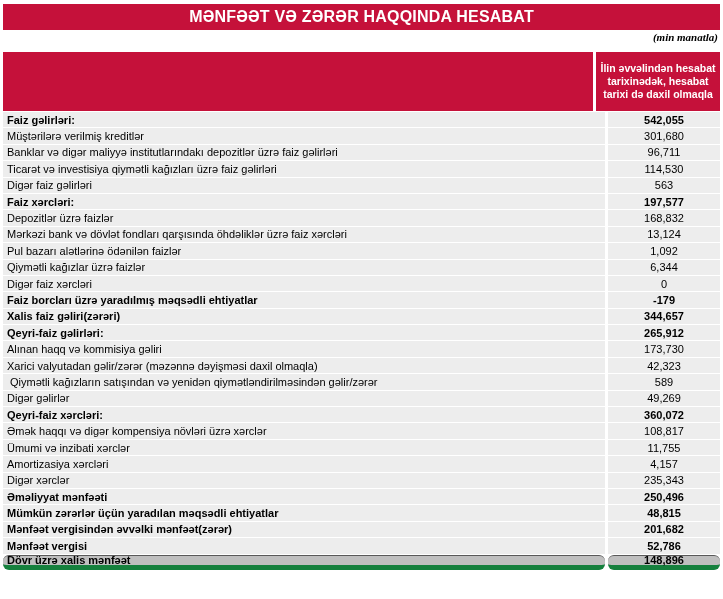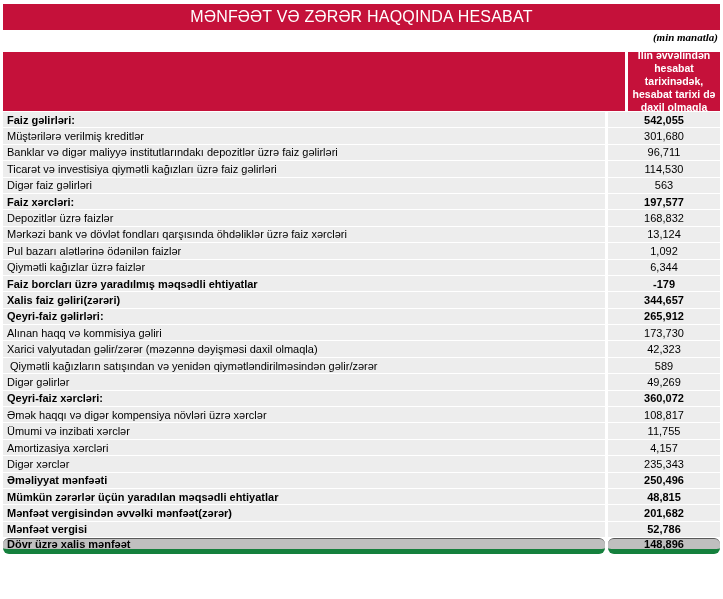--- a/index.html
+++ b/index.html
@@ -11,35 +11,35 @@
   html,body{background:#fff;}
   body{
     width:723px;height:599px;
     font-family:"Liberation Sans", sans-serif;
     color:#000;
     overflow:hidden;
   }
   .page{width:723px;height:599px;padding:4px 3px 3px 3px;}
   .banner{
     height:26px;background:var(--accent);
-    color:#fff;font-weight:normal;font-size:16px;
+    color:#fff;font-weight:bold;font-size:16px;
     display:flex;align-items:center;justify-content:center;
     letter-spacing:.2px;
   }
   .unit-note{
     height:22px;line-height:14px;
     text-align:right;
     font-family:"Liberation Serif", serif;
     font-style:italic;font-weight:bold;
     font-size:11px;padding-right:2px;
   }
   .table-header{display:flex;gap:3px;height:59px;margin-bottom:1px;}
   .table-header .hdr-left{flex:1;background:var(--accent);}
   .table-header .hdr-right{
-    width:92px;background:var(--accent);
+    width:124px;background:var(--accent);
     color:#fff;font-weight:bold;font-size:10.5px;line-height:13px;
     display:flex;align-items:center;justify-content:center;
     text-align:center;padding:11px 1px;
   }
   .rows{display:block;}
   .row{display:flex;gap:3px;height:16.4px;padding-bottom:1px;font-size:11px;}
   .row .cell-label{
     flex:1;background:var(--row-bg);
     display:flex;align-items:center;
     padding-left:4px;white-space:pre;overflow:hidden;
@@ -107,20 +107,24 @@
         <div class="cell-value">13,124</div>
       </div>
       <div class="row">
         <div class="cell-label">Pul bazarı alətlərinə ödənilən faizlər</div>
         <div class="cell-value">1,092</div>
       </div>
       <div class="row">
         <div class="cell-label">Qiymətli kağızlar üzrə faizlər</div>
         <div class="cell-value">6,344</div>
       </div>
+      <div class="row">
+        <div class="cell-label">Digər faiz xərcləri</div>
+        <div class="cell-value">0</div>
+      </div>
       <div class="row bold">
         <div class="cell-label">Faiz borcları üzrə yaradılmış məqsədli ehtiyatlar</div>
         <div class="cell-value">-179</div>
       </div>
       <div class="row bold">
         <div class="cell-label">Xalis faiz gəliri(zərəri)</div>
         <div class="cell-value">344,657</div>
       </div>
       <div class="row bold">
         <div class="cell-label">Qeyri-faiz gəlirləri:</div>

